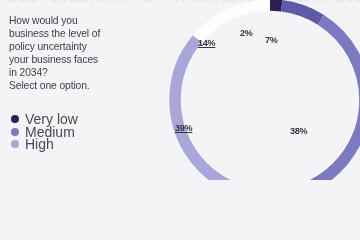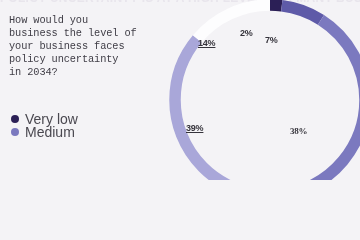--- a/index.html
+++ b/index.html
@@ -41,21 +41,20 @@
     text-align: center;
     line-height: 14px;
   }
 
   
   .left-col {
     position: absolute;
     left: 9px;
     top: 14px;
     width: 148px;
-    font-family: Liberation Mono, monospace;
   }
   .question {
     font-size: 10.3px;
     line-height: 13.1px;
     color: #3f3d46;
     letter-spacing: -0.1px;
   }
   .question .q-line {
     display: block;
     white-space: nowrap;
@@ -107,50 +106,55 @@
     position: absolute;
     font-size: 9px;
     font-weight: bold;
     color: #35333b;
     white-space: nowrap;
     letter-spacing: -0.2px;
   }
   .pct-veryhigh { left: 198px; top: 38px; text-decoration: underline; }
   .pct-verylow  { left: 240px; top: 28px; }
   .pct-low      { left: 265px; top: 35px; }
-  .pct-high     { left: 186px; top: 123px; text-decoration: underline; }
-  .pct-medium   { left: 290px; top: 126px; font-family: Liberation Serif, serif; }
+  .pct-high     { left: 175px; top: 123px; text-decoration: underline; }
+  .pct-medium   { left: 290px; top: 126px; }
 </style>
 </head>
 <body>
 
 <div id="root">
 
   <div class="headline-strip">
     <span class="headline-text">POLICY UNCERTAINTY IS AT A HIGH LEVEL FOR MANY BUSINESSES</span>
   </div>
 
   <div class="left-col">
     <div class="question">
       <span class="q-line">How would you</span>
       <span class="q-line">business the level of</span>
+      <span class="q-line">policy uncertainty</span>
       <span class="q-line">your business faces</span>
-      <span class="q-line">policy uncertainty</span>
       <span class="q-line">in 2034?</span>
+      <span class="q-line">Select one option.</span>
     </div>
   </div>
 
   <div class="legend">
     <div class="legend-item">
       <span class="legend-swatch" style="background:#2b1f56;"></span>
       <span class="legend-label">Very low</span>
     </div>
     <div class="legend-item">
       <span class="legend-swatch" style="background:#7b79bf;"></span>
       <span class="legend-label">Medium</span>
+    </div>
+    <div class="legend-item">
+      <span class="legend-swatch" style="background:#a9a7d9;"></span>
+      <span class="legend-label">High</span>
     </div>
   </div>
 
   <div class="donut-wrap">
     <svg viewBox="0 0 212 212" xmlns="http://www.w3.org/2000/svg">
       <g transform="rotate(-90 106 106)" fill="none" stroke-width="11.5" stroke-linecap="butt">
 
         <circle cx="106" cy="106" r="95" stroke="#2b1f56" stroke-dasharray="11.9 585.0" stroke-dashoffset="0"></circle>
         <circle cx="106" cy="106" r="95" stroke="#5e5aa8" stroke-dasharray="41.8 555.1" stroke-dashoffset="-11.9"></circle>
         <circle cx="106" cy="106" r="95" stroke="#7b79bf" stroke-dasharray="226.8 370.1" stroke-dashoffset="-53.7"></circle>

